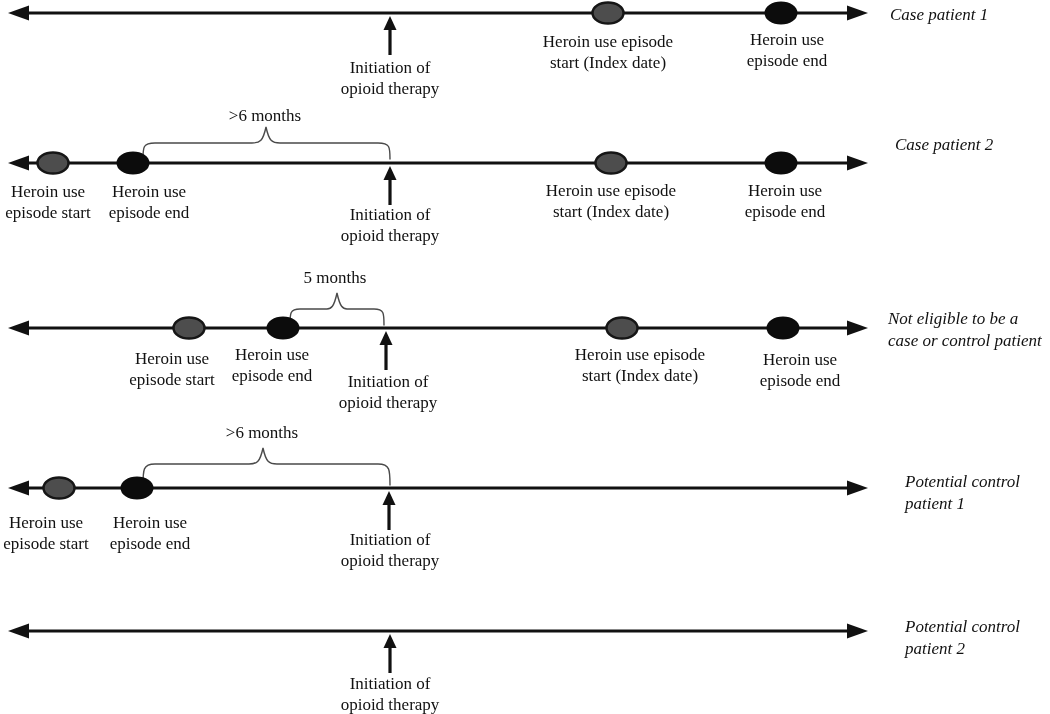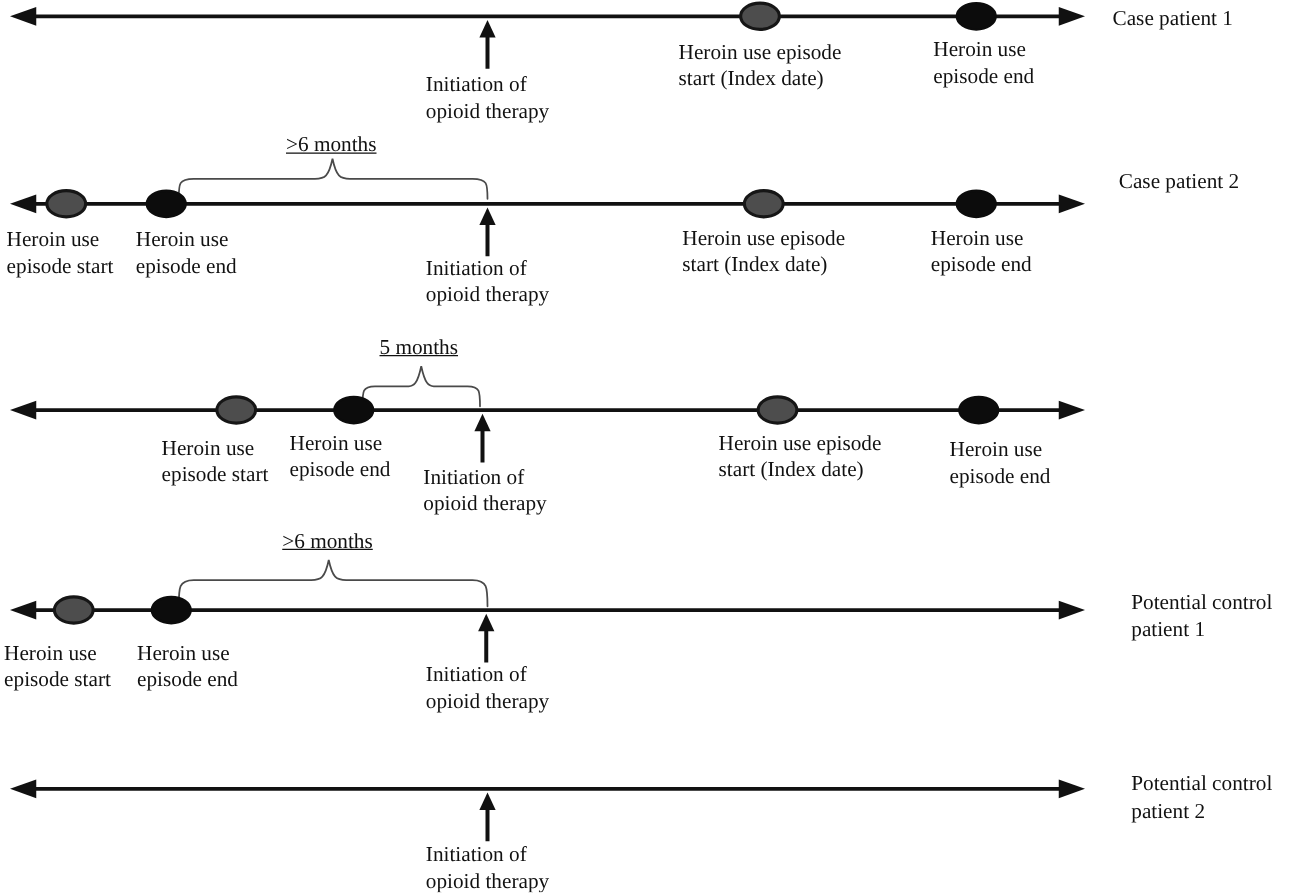--- a/index.html
+++ b/index.html
@@ -10,39 +10,39 @@
     background:#ffffff;
     overflow:hidden;
     font-family:"Liberation Serif","DejaVu Serif",serif;
     color:#111;
   }
   .gfx{position:absolute;left:0;top:0;}
   .lbl{
     position:absolute;
     font-size:17px;
     line-height:20.5px;
-    text-align:left;
+    text-align:center;
     white-space:pre-line;
     transform:translateX(-50%);
   }
   .gap{
     position:absolute;
     font-size:17px;
     line-height:20px;
     text-align:right;
     white-space:pre-line;
     transform:translateX(-50%);
-    text-decoration:underline;
   }
   .side{
     position:absolute;
     font-size:17px;
     line-height:22px;
     text-align:left;
     white-space:pre-line;
+    font-style:italic;
   }
 </style>
 </head>
 <body>
 
 <div class="canvas">
 
   <svg class="gfx" width="1050" height="714" viewBox="0 0 1050 714">
 
     <g>
@@ -126,20 +126,22 @@
   <div class="lbl" style="left:172px;top:349px">Heroin use
 episode start</div>
   <div class="lbl" style="left:272px;top:345px">Heroin use
 episode end</div>
   <div class="lbl" style="left:388px;top:372px">Initiation of
 opioid therapy</div>
   <div class="lbl" style="left:640px;top:345px">Heroin use episode
 start (Index date)</div>
   <div class="lbl" style="left:800px;top:350px">Heroin use
 episode end</div>
+  <div class="side" style="left:888px;top:308px">Not eligible to be a
+case or control patient</div>
 
   <div class="gap" style="left:262px;top:423px">&gt;6 months</div>
   <div class="lbl" style="left:46px;top:513px">Heroin use
 episode start</div>
   <div class="lbl" style="left:150px;top:513px">Heroin use
 episode end</div>
   <div class="lbl" style="left:390px;top:530px">Initiation of
 opioid therapy</div>
   <div class="side" style="left:905px;top:471px">Potential control
 patient 1</div>

